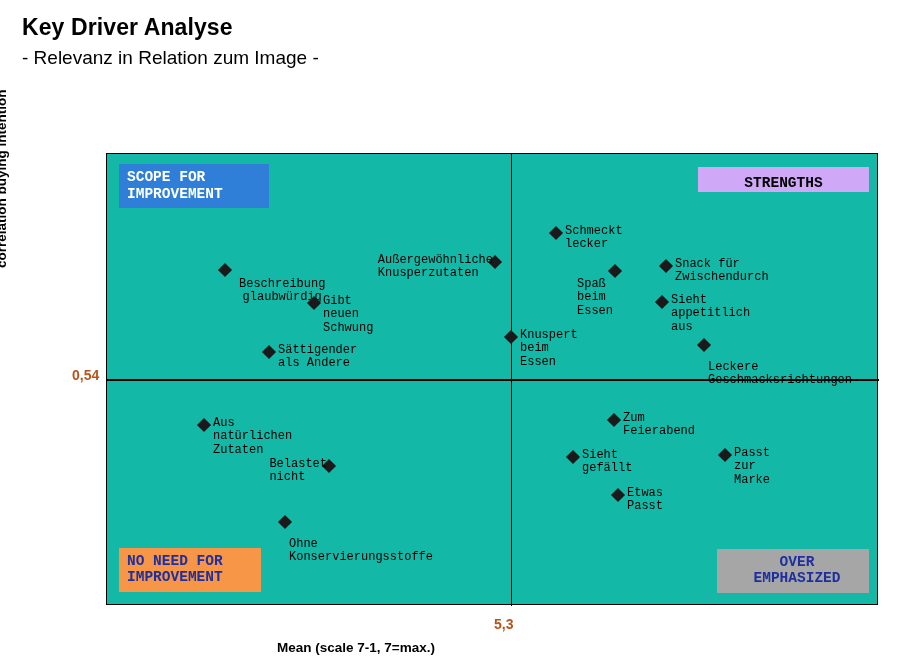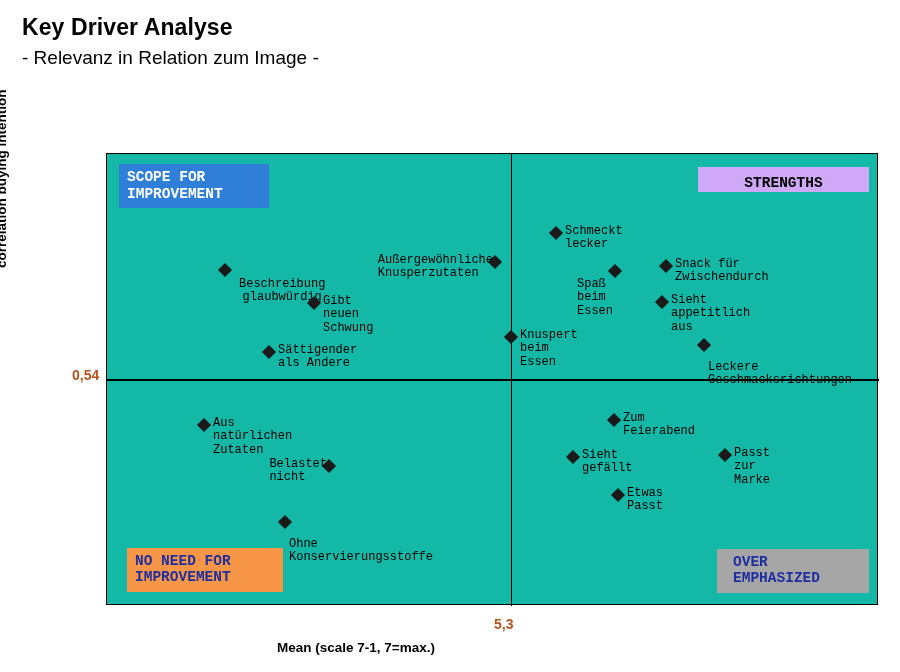--- a/index.html
+++ b/index.html
@@ -94,32 +94,33 @@
     right: 8px;
     top: 13px;
     background: #cfa8f7;
     color: #000000;
     width: 171px;
     text-align: center;
     padding-top: 8px;
     padding-bottom: 0;
   }
   #badge-noneed {
-    left: 20px;
+    left: 12px;
     bottom: 12px;
     background: #f79646;
     color: #1f2fa0;
-    width: 156px;
+    width: 142px;
   }
   #badge-over {
     right: 8px;
     bottom: 11px;
     background: #a6a6a6;
     color: #1f2fa0;
     width: 152px;
+    text-align: center;
     padding-left: 16px;
   }
 
   
   .point {
     position: absolute;
     width: 0;
     height: 0;
   }
   .point .marker {

